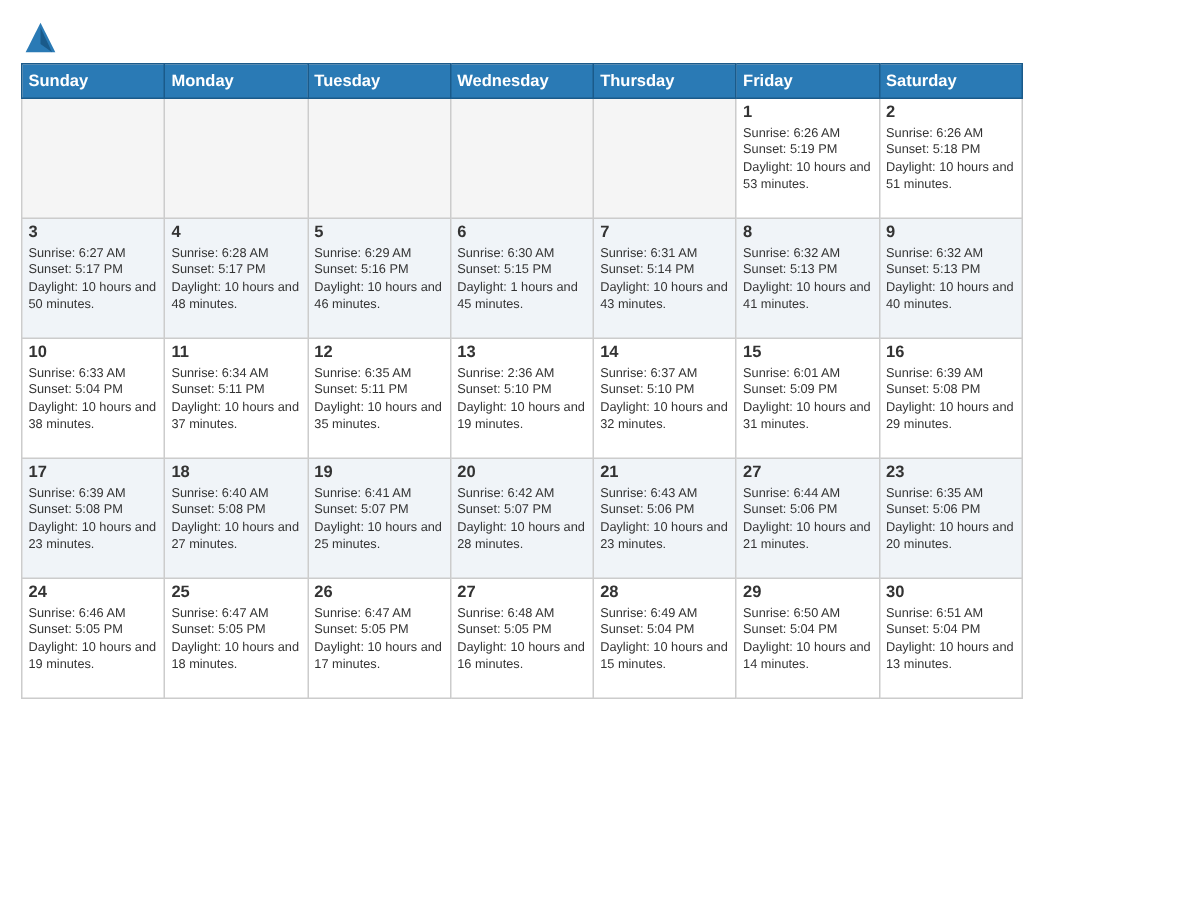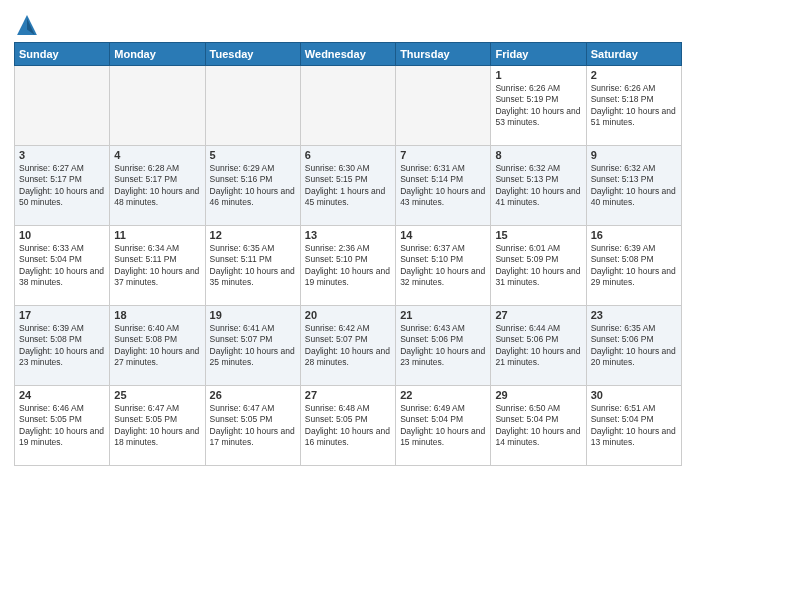--- a/index.html
+++ b/index.html
@@ -304,21 +304,21 @@
             <div class="cell-text">Sunset: 5:05 PM</div>
             <div class="cell-text">Daylight: 10 hours and 17 minutes.</div>
           </td>
           <td>
             <span class="day-num">27</span>
             <div class="cell-text">Sunrise: 6:48 AM</div>
             <div class="cell-text">Sunset: 5:05 PM</div>
             <div class="cell-text">Daylight: 10 hours and 16 minutes.</div>
           </td>
           <td>
-            <span class="day-num">22</span>
+            <span class="day-num">28</span>
             <div class="cell-text">Sunrise: 6:49 AM</div>
             <div class="cell-text">Sunset: 5:04 PM</div>
             <div class="cell-text">Daylight: 10 hours and 15 minutes.</div>
           </td>
           <td>
             <span class="day-num">29</span>
             <div class="cell-text">Sunrise: 6:50 AM</div>
             <div class="cell-text">Sunset: 5:04 PM</div>
             <div class="cell-text">Daylight: 10 hours and 14 minutes.</div>
           </td>

